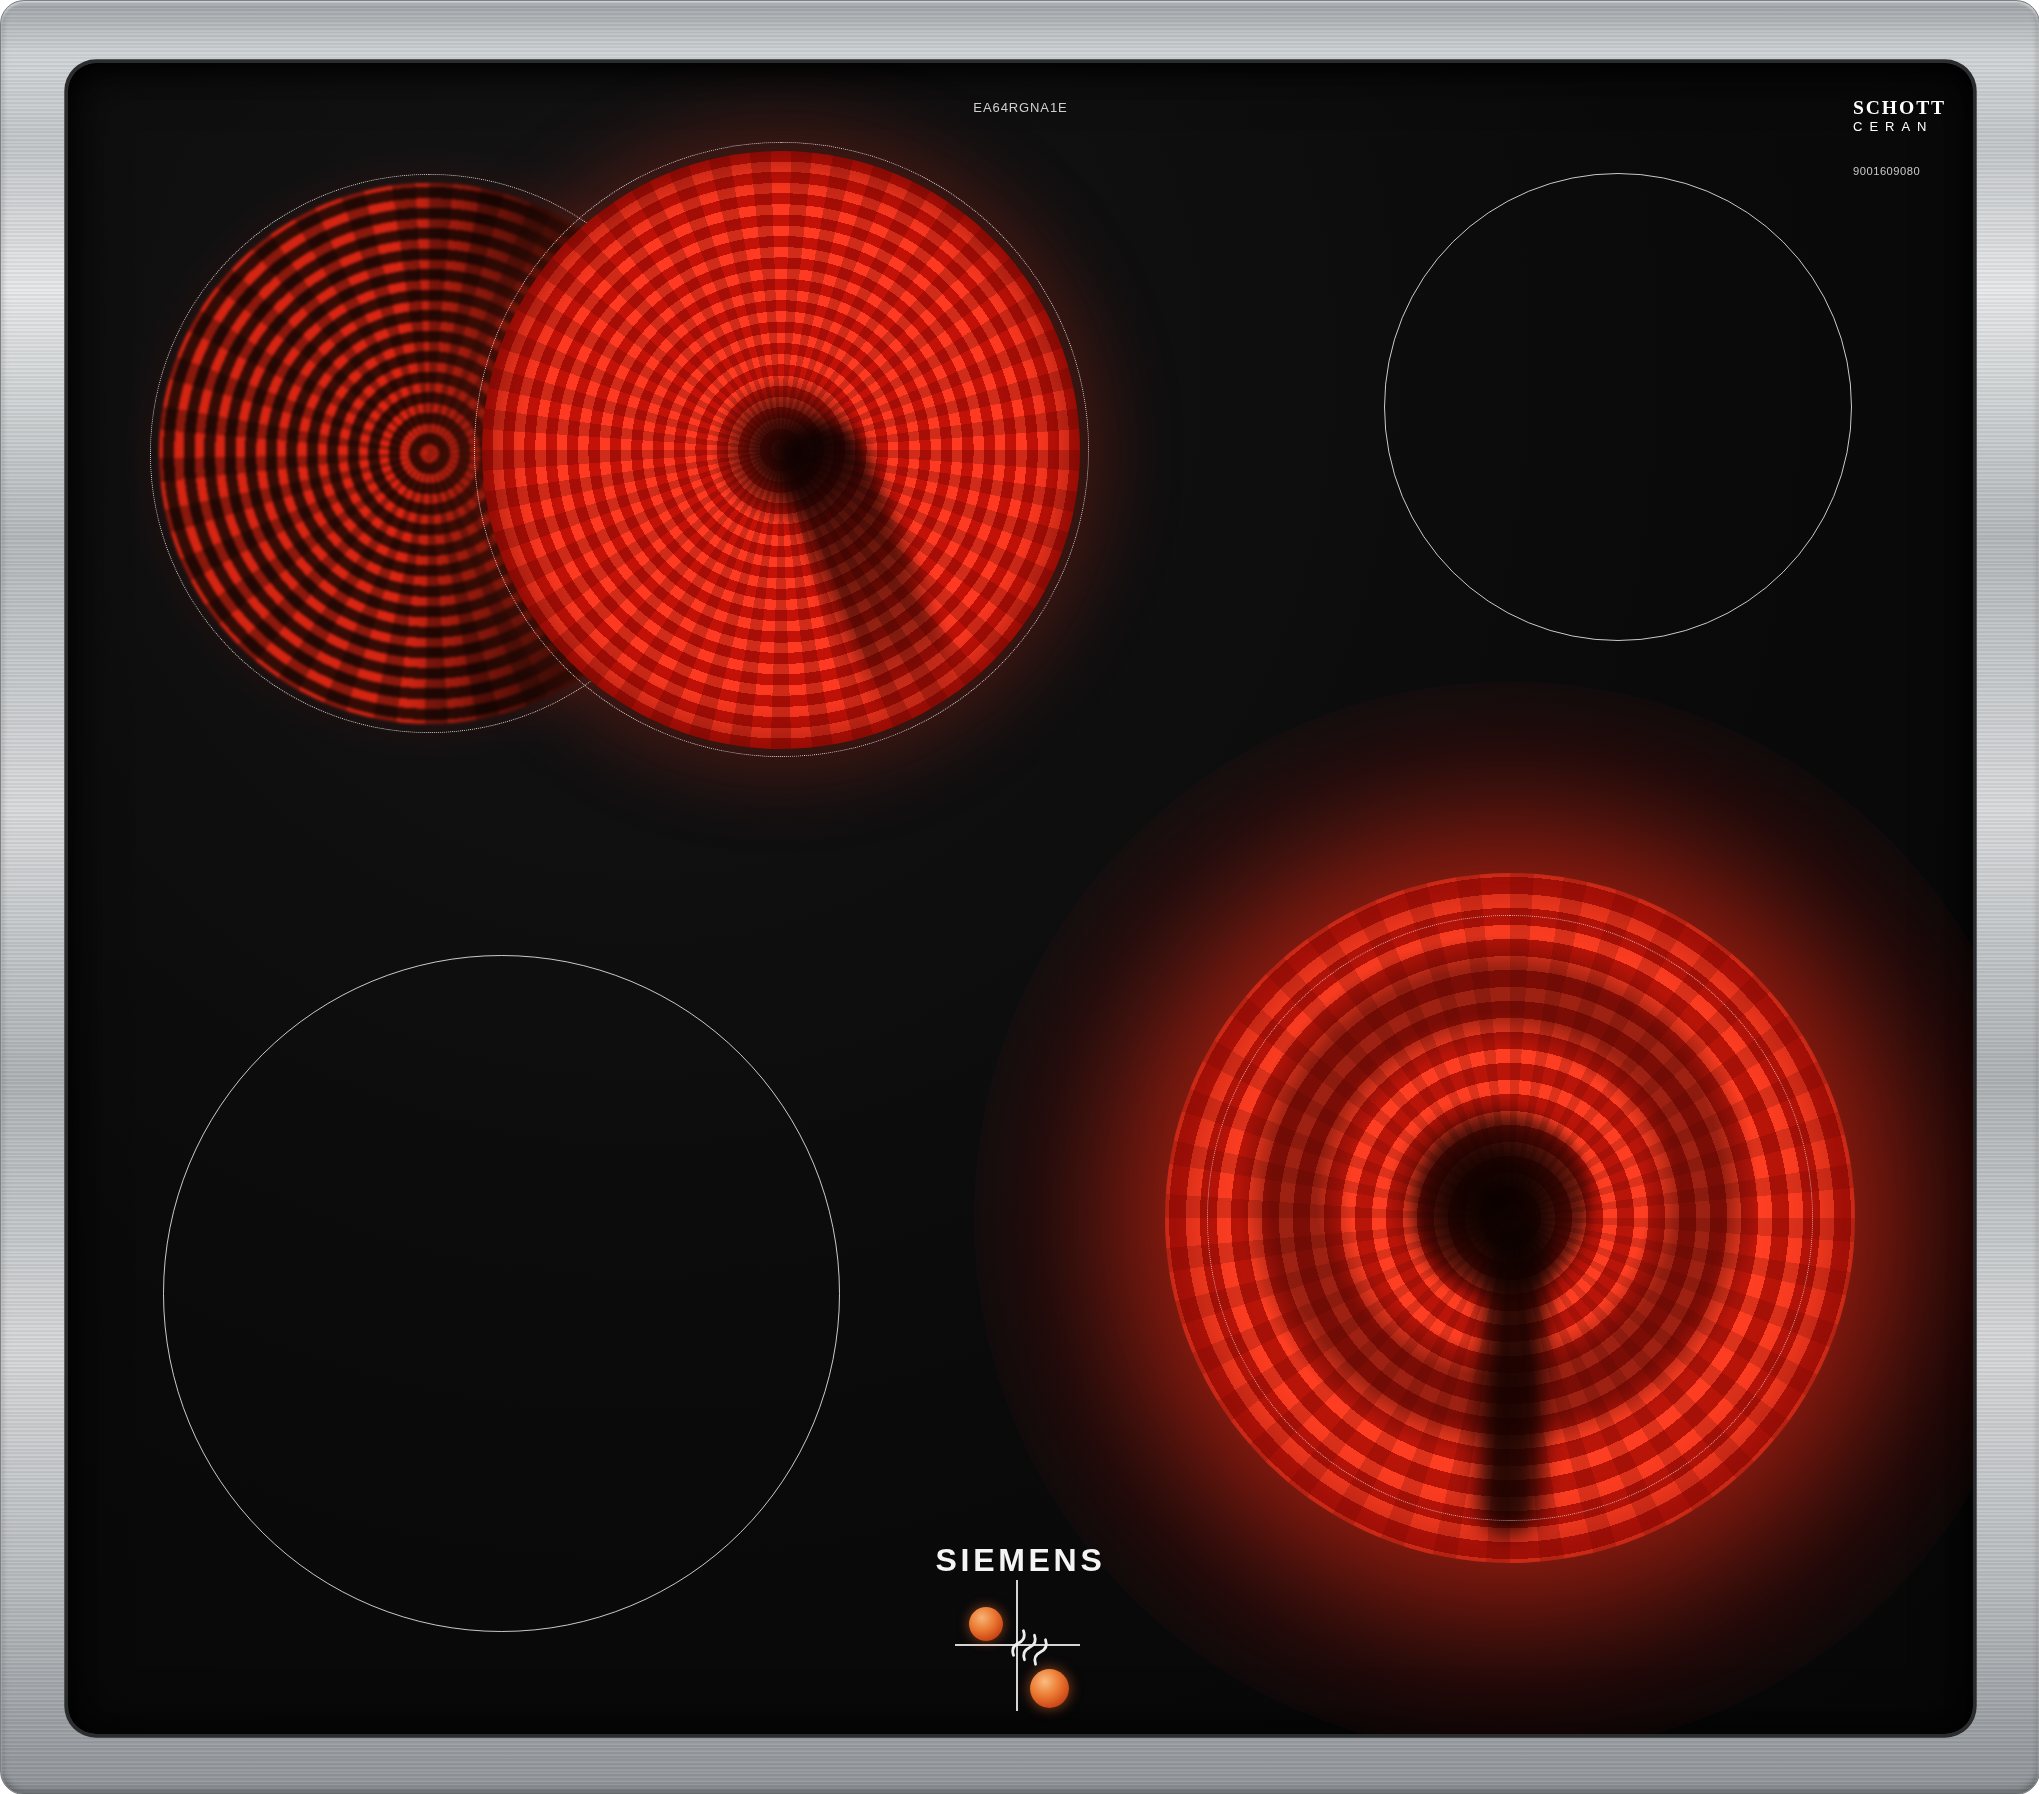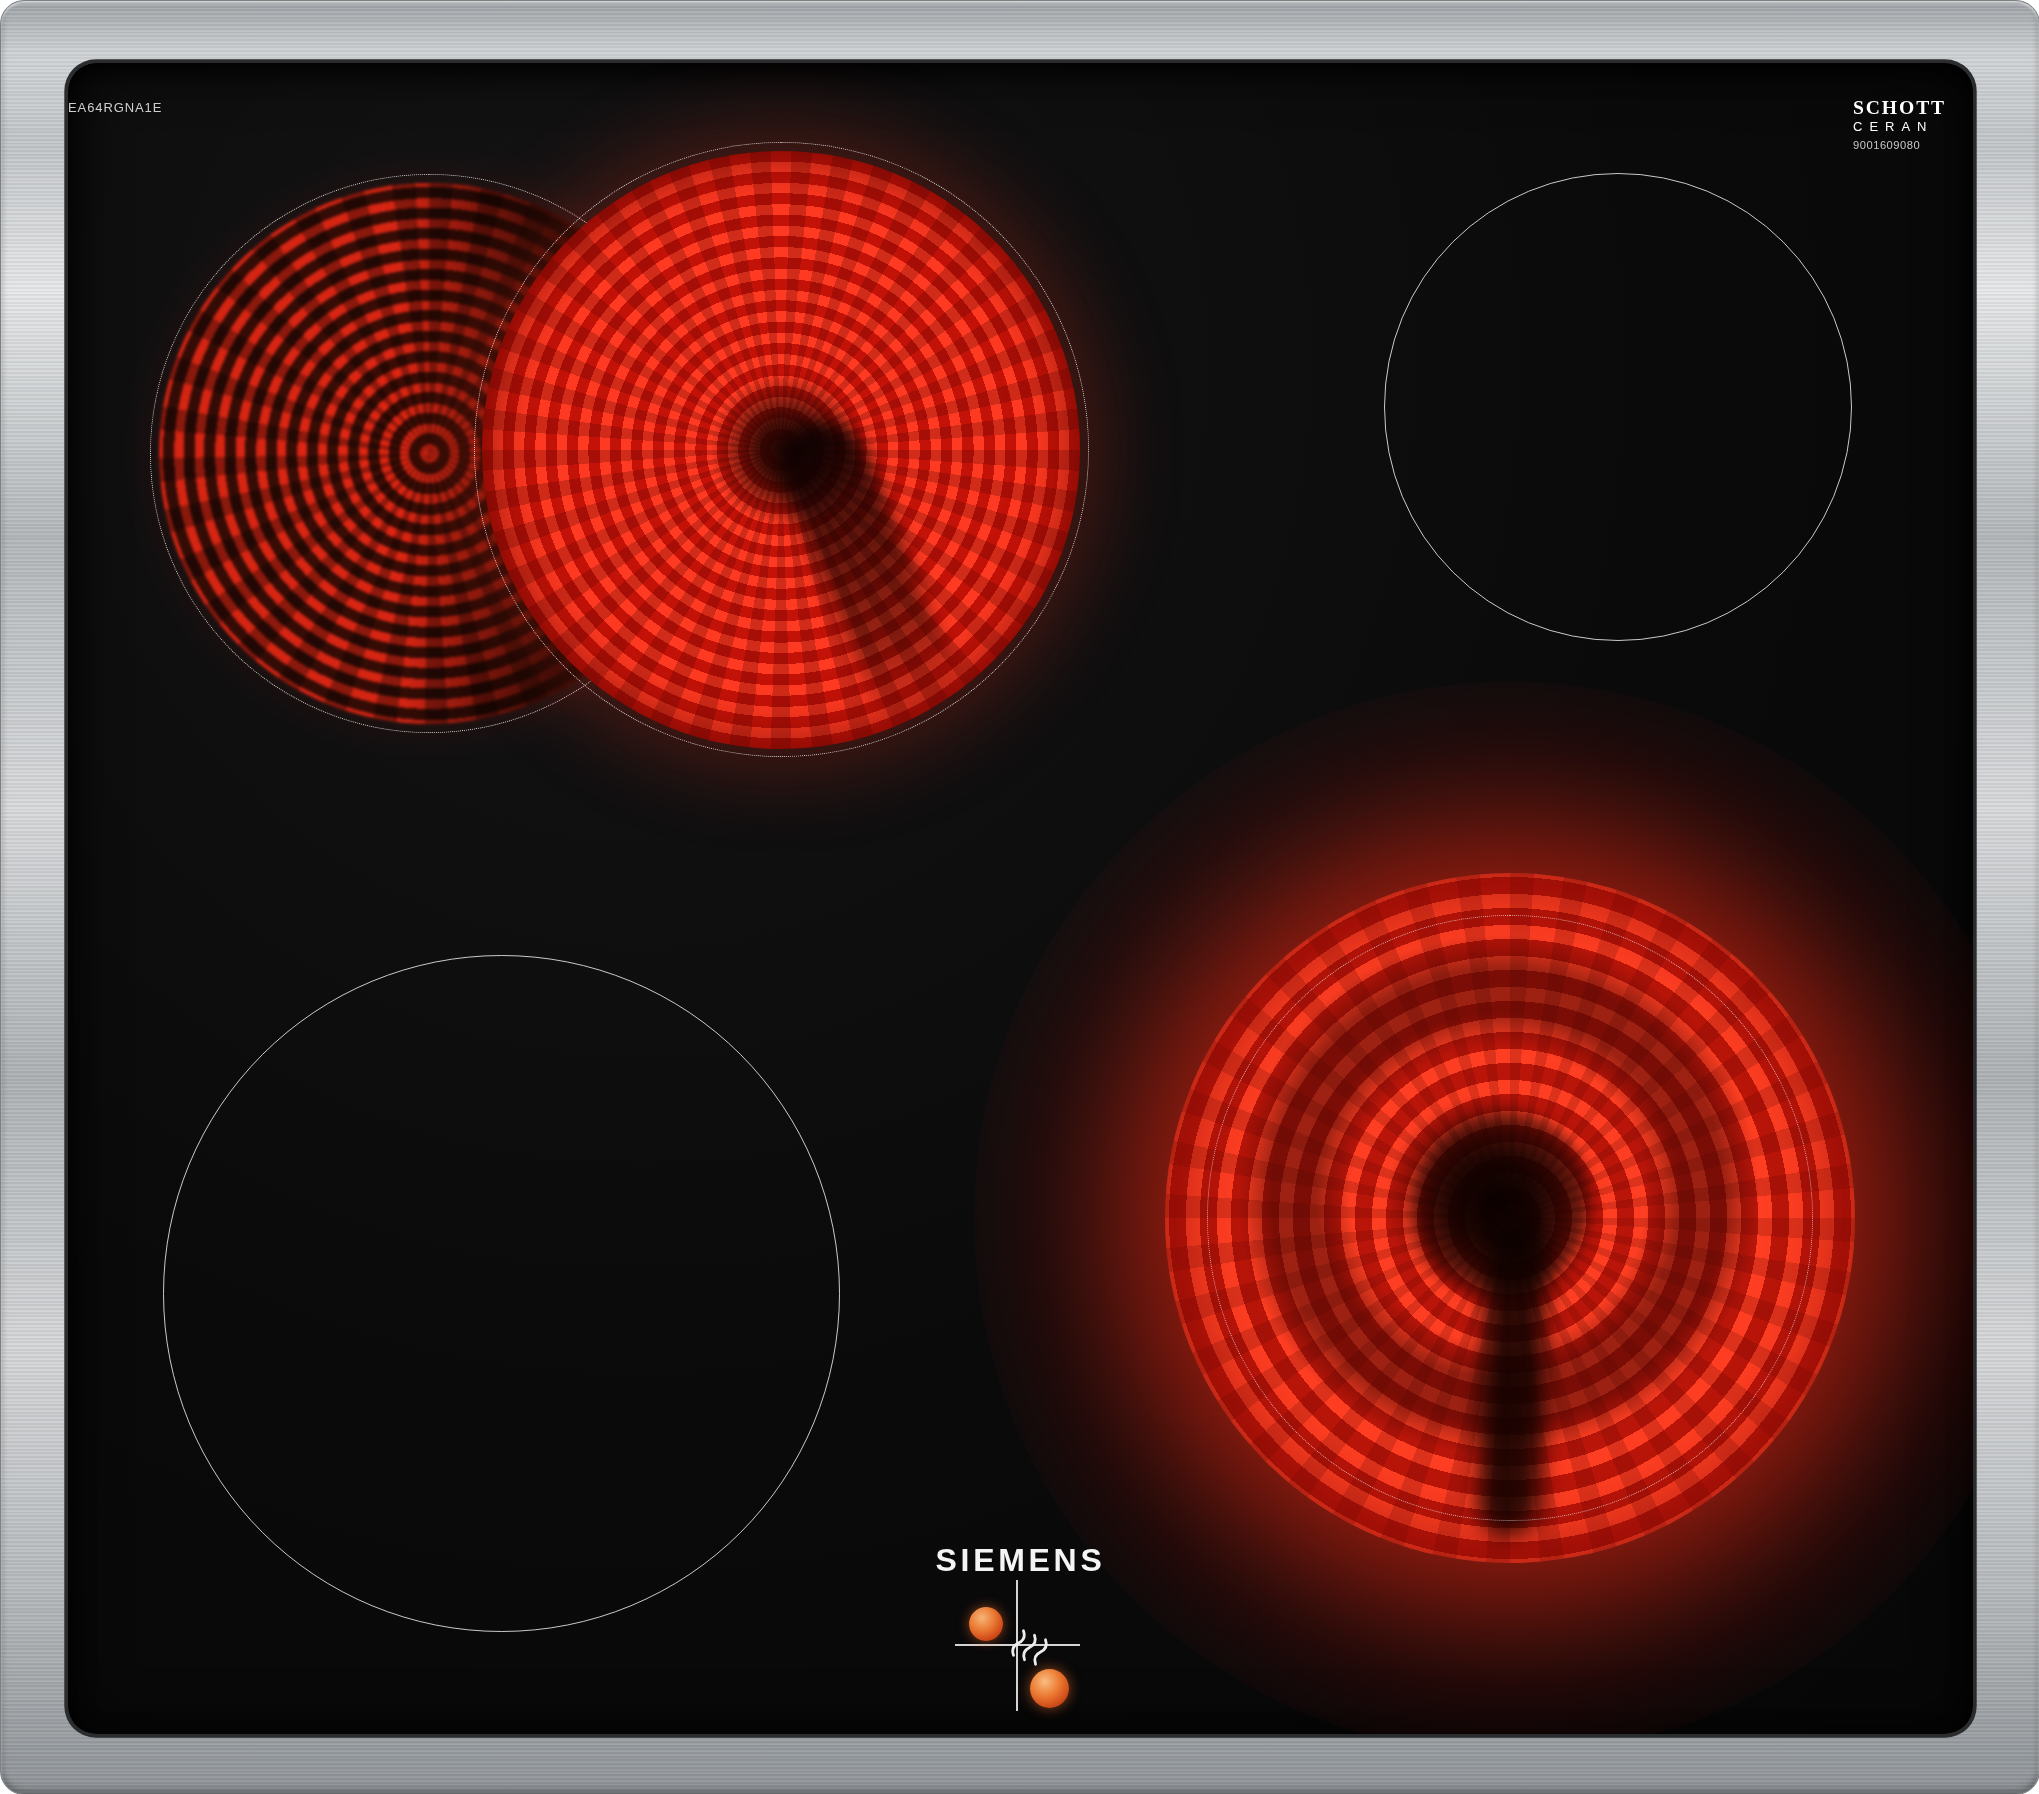--- a/index.html
+++ b/index.html
@@ -21,27 +21,27 @@
   .glass{
     position:absolute;left:67px;top:62px;width:1905px;height:1671px;
     border-radius:28px;overflow:hidden;
     background: radial-gradient(ellipse at 30% 18%, #141415 0%, #0a0a0b 55%, #070708 100%);
     box-shadow: 0 0 0 3.7px #2a2c2e, inset 0 7.5px 24px rgba(0,0,0,0.85), inset 0 0 56px rgba(0,0,0,0.8);
   }
   .glass > *{position:absolute;}
 
   
   .model-label{
-    left:0;right:0;top:37px;text-align:left;z-index:10;
+    left:0;right:0;top:37px;text-align:center;z-index:10;
     color:#cfcfcf;font-size:13px;letter-spacing:0.9px;
   }
   .schott{left:1785px;top:34px;z-index:10;color:#ffffff;line-height:1.15;}
   .schott-line1{font-weight:bold;font-size:19.6px;letter-spacing:1.9px;font-family:Liberation Serif, serif;}
   .schott-line2{font-size:13px;letter-spacing:7px;margin-top:0.9px;}
-  .schott-serial{font-size:11.2px;color:#c9c9c9;margin-top:4px;letter-spacing:0.5px;}
+  .schott-serial{font-size:11.2px;color:#c9c9c9;margin-top:30px;letter-spacing:0.5px;}
 
   
   .circle-marking{
     border:1.9px solid rgba(255,255,255,0.78);
     border-radius:50%;box-sizing:border-box;z-index:2;
   }
   .rr{left:1316px;top:110px;width:468px;height:468px;}
   .fl{left:95px;top:892px;width:677px;height:677px;}
 
   

